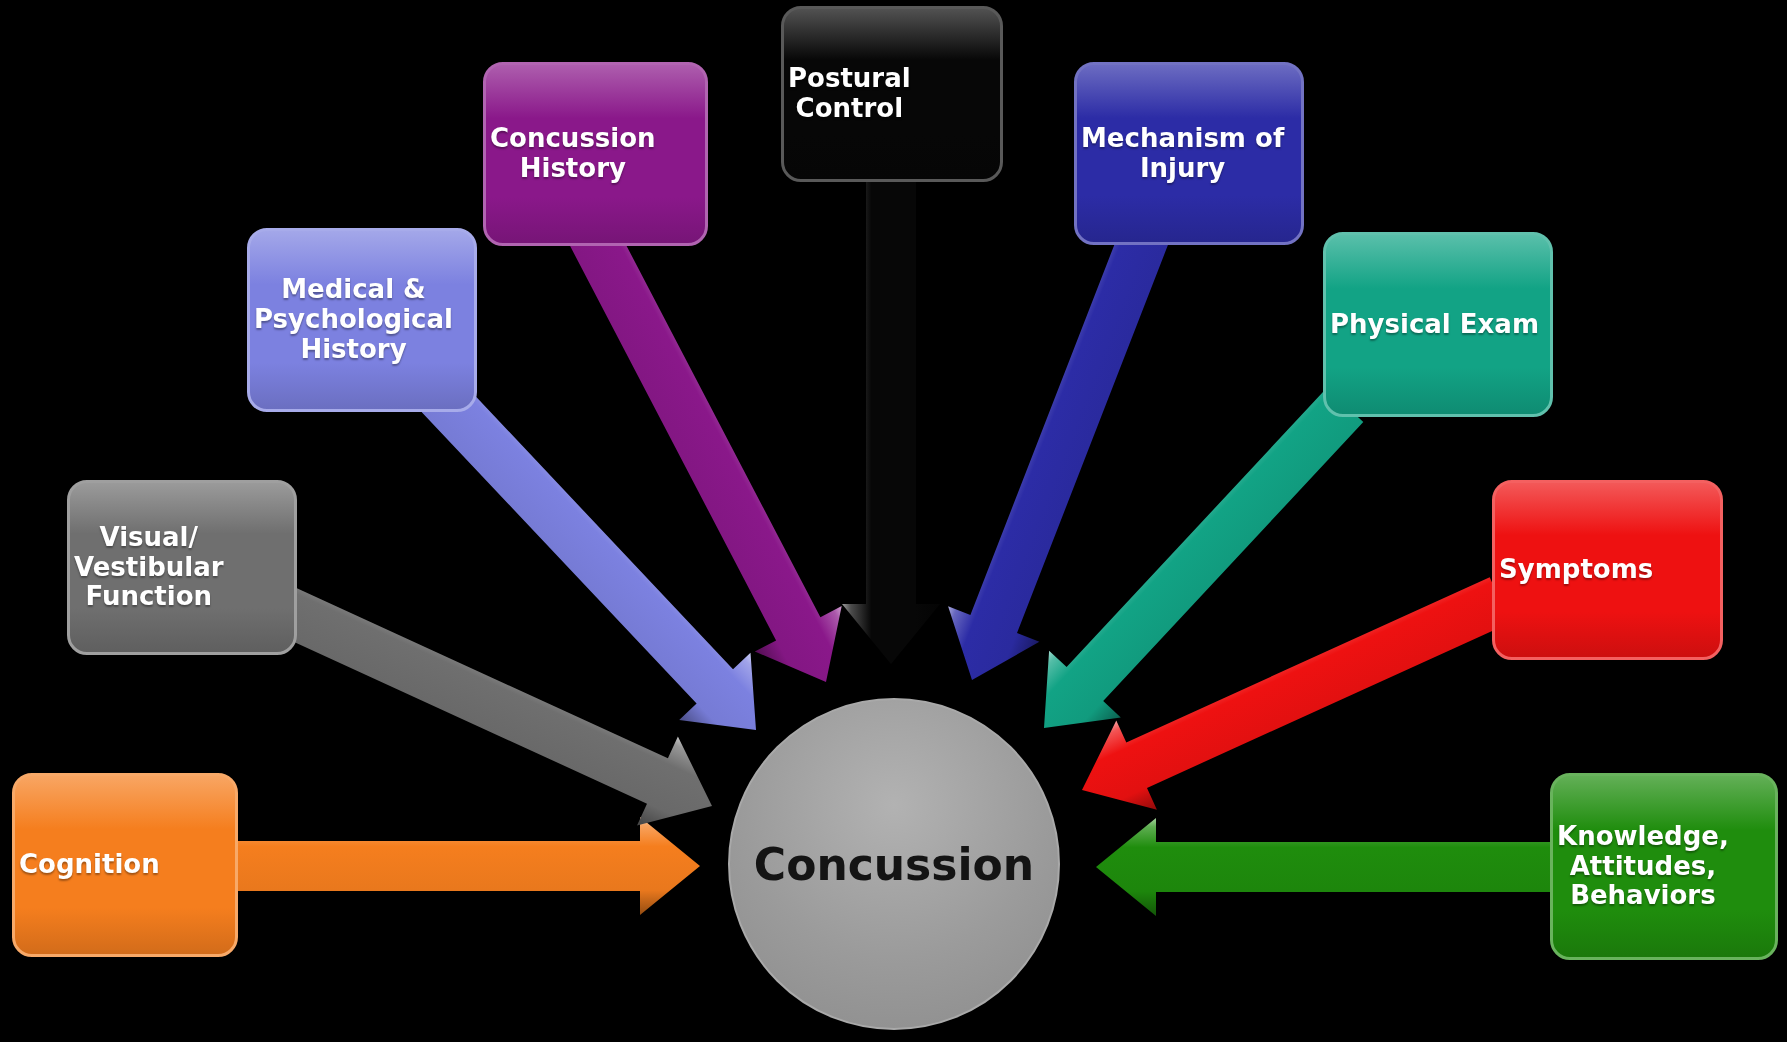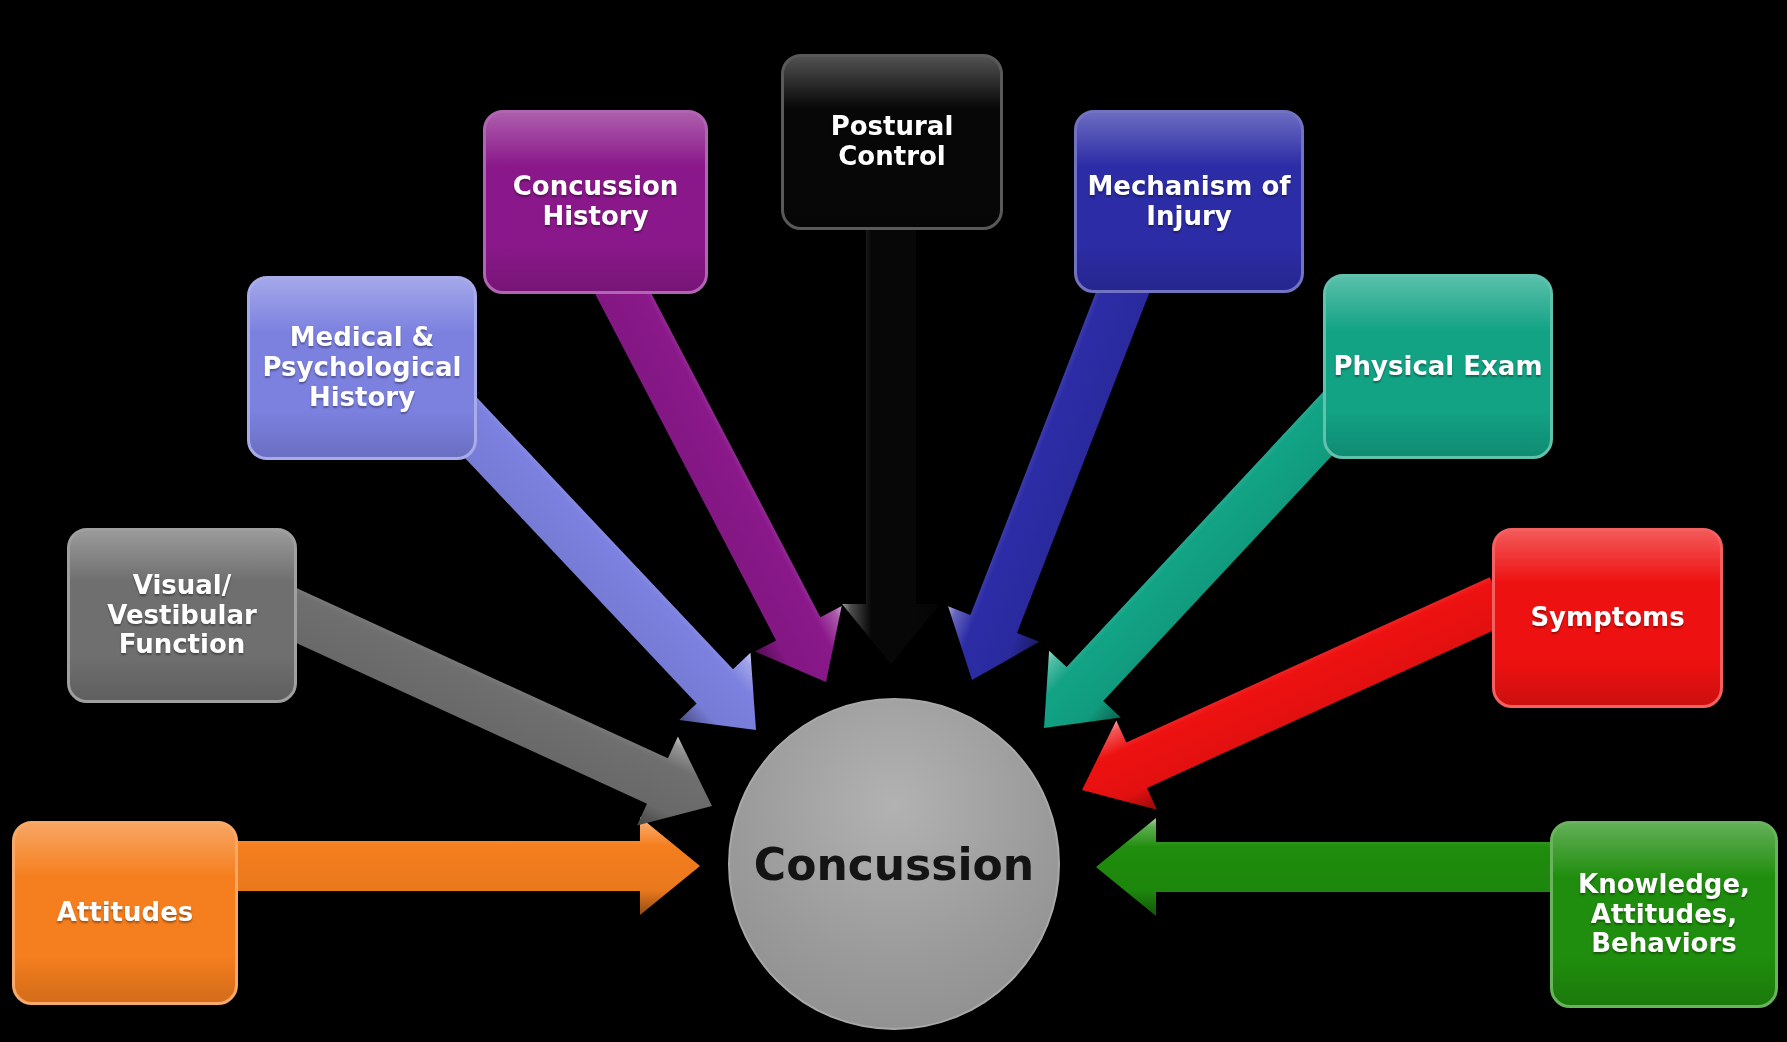--- a/index.html
+++ b/index.html
@@ -7,42 +7,41 @@
     position:relative;
     width:1787px;height:1042px;
     background:#000;
     overflow:hidden;
     font-family:"DejaVu Sans","Liberation Sans",sans-serif;
   }
   #arrows{position:absolute;left:0;top:0;width:1787px;height:1042px;}
   .node{
     position:absolute;
     border-radius:20px;
-    display:flex;align-items:center;justify-content:center;
+    display:flex;align-items:center;
     text-align:center;
     box-sizing:border-box;
-    margin-top:48px;
   }
   .node .lbl{
     font-weight:700;
     font-size:26px;
     line-height:1.15;
     color:#fff;
     white-space:pre-line;
     text-shadow:0 2px 2px rgba(0,0,0,0.35);
     padding:0 4px;
   }
   
   #n-cognition              {left:12px;  top:773px; width:226px; height:184px;}
   #n-visual                 {left:67px;  top:480px; width:230px; height:175px;}
   #n-medical                {left:247px; top:228px; width:230px; height:184px;}
   #n-conc-history           {left:483px; top:62px;  width:225px; height:184px;}
   #n-postural               {left:781px; top:6px;   width:222px; height:176px;}
   #n-mechanism              {left:1074px;top:62px;  width:230px; height:183px;}
-  #n-physical               {left:1323px;top:226px; width:230px; height:185px;}
+  #n-physical               {left:1323px;top:232px; width:230px; height:185px;}
   #n-symptoms               {left:1492px;top:480px; width:231px; height:180px;}
   #n-knowledge              {left:1550px;top:773px; width:228px; height:187px;}
   #center-circle{
     position:absolute;
     left:728px; top:698px;
     width:332px; height:332px;
     border-radius:50%;
     background:radial-gradient(circle at 50% 32%, #b2b2b2 0%, #9b9b9b 55%, #8b8b8b 100%);
     border:2px solid #a9a9a9;
     display:flex;align-items:center;justify-content:center;
@@ -133,21 +132,21 @@
         <polygon points="612.2,218.4 820.4,617.2 841.7,606.1 826.0,682.0 754.8,651.5 776.1,640.4 567.8,241.6" fill="url(#ag3)"></polygon>
         <polygon points="866.0,170.0 866.0,604.0 842.0,604.0 891.0,664.0 940.0,604.0 916.0,604.0 916.0,170.0" fill="url(#ag4)"></polygon>
         <polygon points="1121.7,225.9 970.4,615.0 948.1,606.3 972.0,680.0 1039.4,641.8 1017.0,633.1 1168.3,244.1" fill="url(#ag5)"></polygon>
         <polygon points="1326.7,388.0 1066.6,667.1 1049.1,650.7 1044.0,728.0 1120.8,717.5 1103.2,701.1 1363.3,422.0" fill="url(#ag6)"></polygon>
         <polygon points="1489.7,577.2 1126.3,742.4 1116.3,720.6 1082.0,790.0 1156.9,809.8 1147.0,787.9 1510.3,622.8" fill="url(#ag7)"></polygon>
         <polygon points="1560.0,842.0 1156.0,842.0 1156.0,818.0 1096.0,867.0 1156.0,916.0 1156.0,892.0 1560.0,892.0" fill="url(#ag8)"></polygon>
       </g>
   </svg>
 
   <div class="node" id="n-cognition" style="background: linear-gradient(rgb(248, 165, 98) 0%, rgb(245, 126, 30) 30%, rgb(245, 126, 30) 74%, rgb(211, 108, 26) 100%); border: 3px solid rgb(248, 169, 104);">
-    <span class="lbl" style="color: rgb(255, 255, 255);">Attitudes</span>
+    <span class="lbl" style="color: rgb(255, 255, 255);">Cognition</span>
   </div>
   <div class="node" id="n-visual" style="background: linear-gradient(rgb(154, 154, 154) 0%, rgb(111, 111, 111) 30%, rgb(111, 111, 111) 74%, rgb(95, 95, 95) 100%); border: 3px solid rgb(159, 159, 159);">
     <span class="lbl" style="color: rgb(255, 255, 255);">Visual/
 Vestibular
 Function</span>
   </div>
   <div class="node" id="n-medical" style="background: linear-gradient(rgb(163, 167, 233) 0%, rgb(124, 129, 224) 30%, rgb(124, 129, 224) 74%, rgb(107, 111, 193) 100%); border: 3px solid rgb(167, 171, 234);">
     <span class="lbl" style="color: rgb(255, 255, 255);">Medical &amp;
 Psychological
 History</span>

